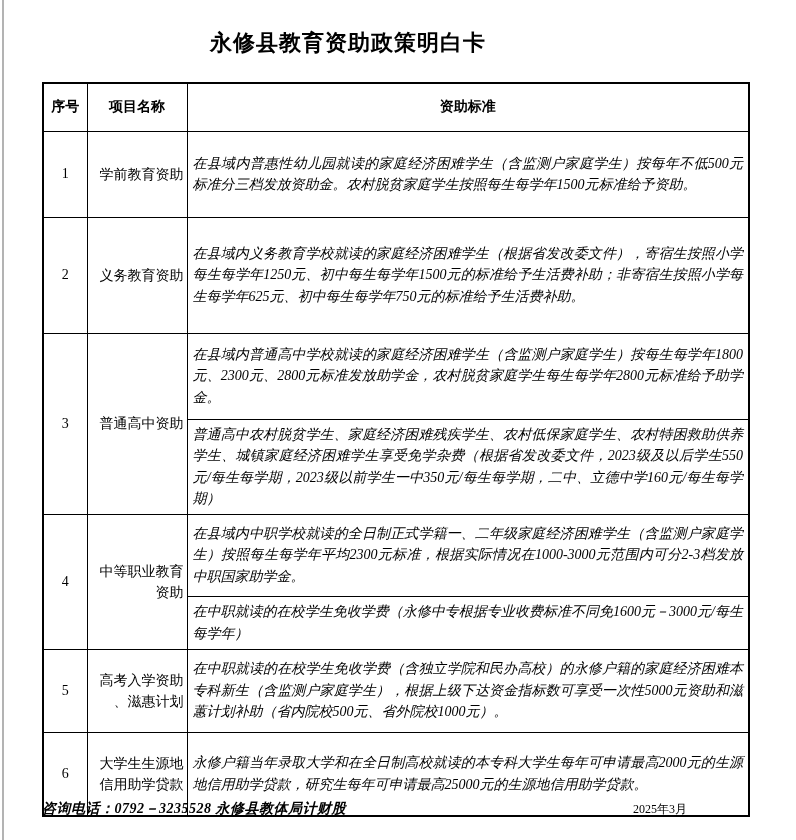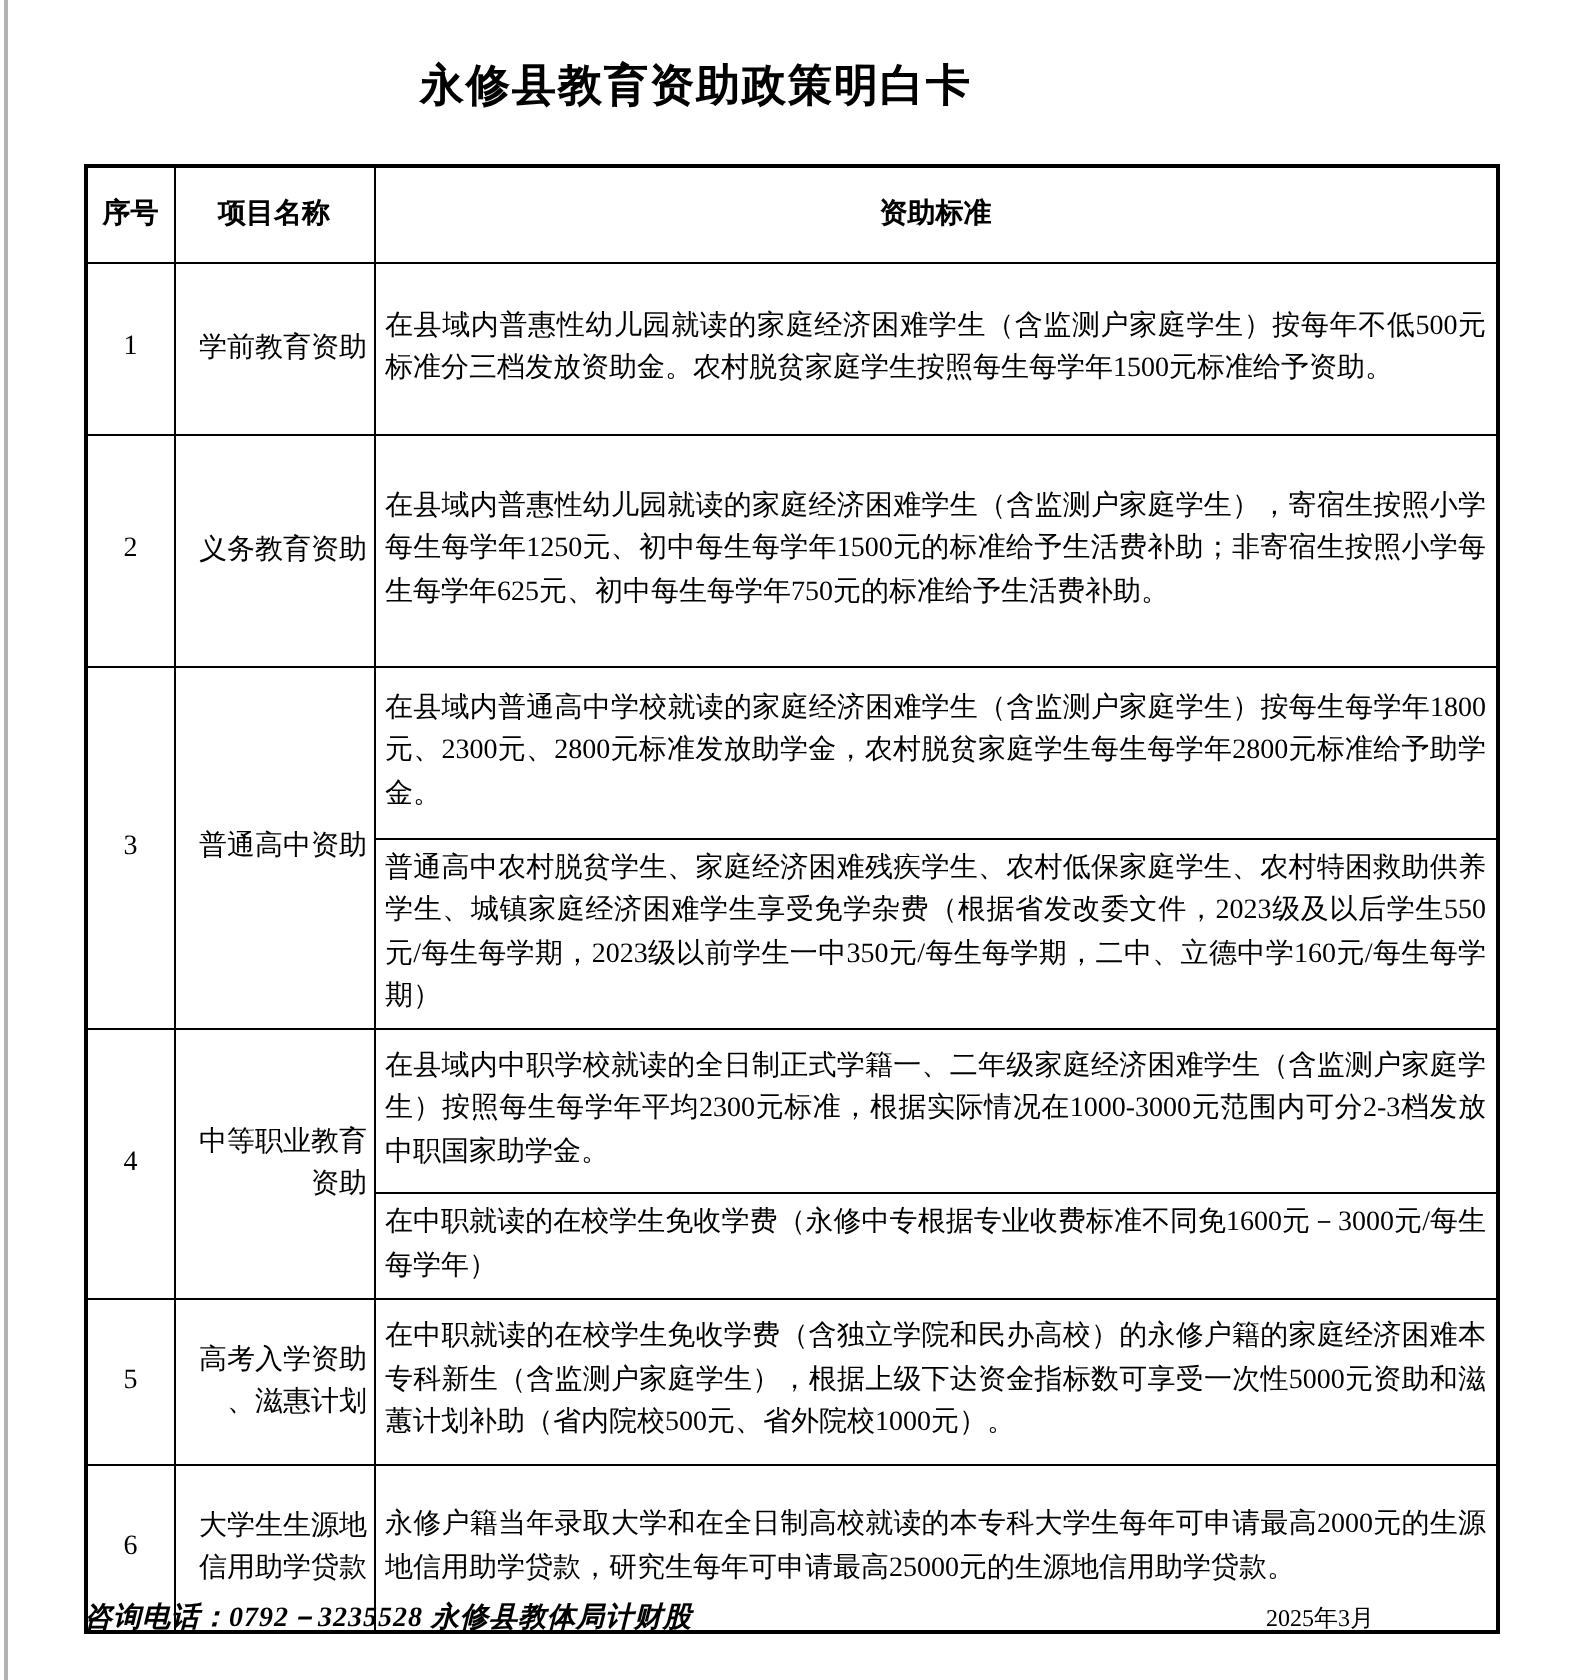--- a/index.html
+++ b/index.html
@@ -54,20 +54,21 @@
   td.name-cell {
     text-align: right;
     white-space: pre-line;
     line-height: 21px;
     padding: 20px 3px;
   }
   td.std-cell {
     text-align: justify;
     line-height: 21.5px;
     padding: 4px 5px;
+    font-style: italic;
   }
   
   tr.h-head { height: 48px; }
   tr.h-r1   { height: 86px; }
   tr.h-r2   { height: 116px; }
   tr.h-r3a  { height: 86px; }
   tr.h-r3b  { height: 75px; }
   tr.h-r4a  { height: 82px; }
   tr.h-r4b  { height: 53px; }
   tr.h-r5   { height: 82px; }
@@ -108,21 +109,21 @@
 
     <tr class="h-r1">
       <td class="no-cell">1</td>
       <td class="name-cell">学前教育资助</td>
       <td class="std-cell">在县域内普惠性幼儿园就读的家庭经济困难学生（含监测户家庭学生）按每年不低500元标准分三档发放资助金。农村脱贫家庭学生按照每生每学年1500元标准给予资助。</td>
     </tr>
 
     <tr class="h-r2">
       <td class="no-cell">2</td>
       <td class="name-cell">义务教育资助</td>
-      <td class="std-cell">在县域内普惠性幼儿园就读的家庭经济困难学生（含监测户家庭学生），寄宿生按照小学每生每学年1250元、初中每生每学年1500元的标准给予生活费补助；非寄宿生按照小学每生每学年625元、初中每生每学年750元的标准给予生活费补助。</td>
+      <td class="std-cell">在县域内义务教育学校就读的家庭经济困难学生（根据省发改委文件），寄宿生按照小学每生每学年1250元、初中每生每学年1500元的标准给予生活费补助；非寄宿生按照小学每生每学年625元、初中每生每学年750元的标准给予生活费补助。</td>
     </tr>
 
     <tr class="h-r3a">
       <td class="no-cell" rowspan="2">3</td>
       <td class="name-cell" rowspan="2">普通高中资助</td>
       <td class="std-cell">在县域内普通高中学校就读的家庭经济困难学生（含监测户家庭学生）按每生每学年1800元、2300元、2800元标准发放助学金，农村脱贫家庭学生每生每学年2800元标准给予助学金。</td>
     </tr>
     <tr class="h-r3b">
       <td class="std-cell">普通高中农村脱贫学生、家庭经济困难残疾学生、农村低保家庭学生、农村特困救助供养学生、城镇家庭经济困难学生享受免学杂费（根据省发改委文件，2023级及以后学生550元/每生每学期，2023级以前学生一中350元/每生每学期，二中、立德中学160元/每生每学期）</td>
     </tr>

